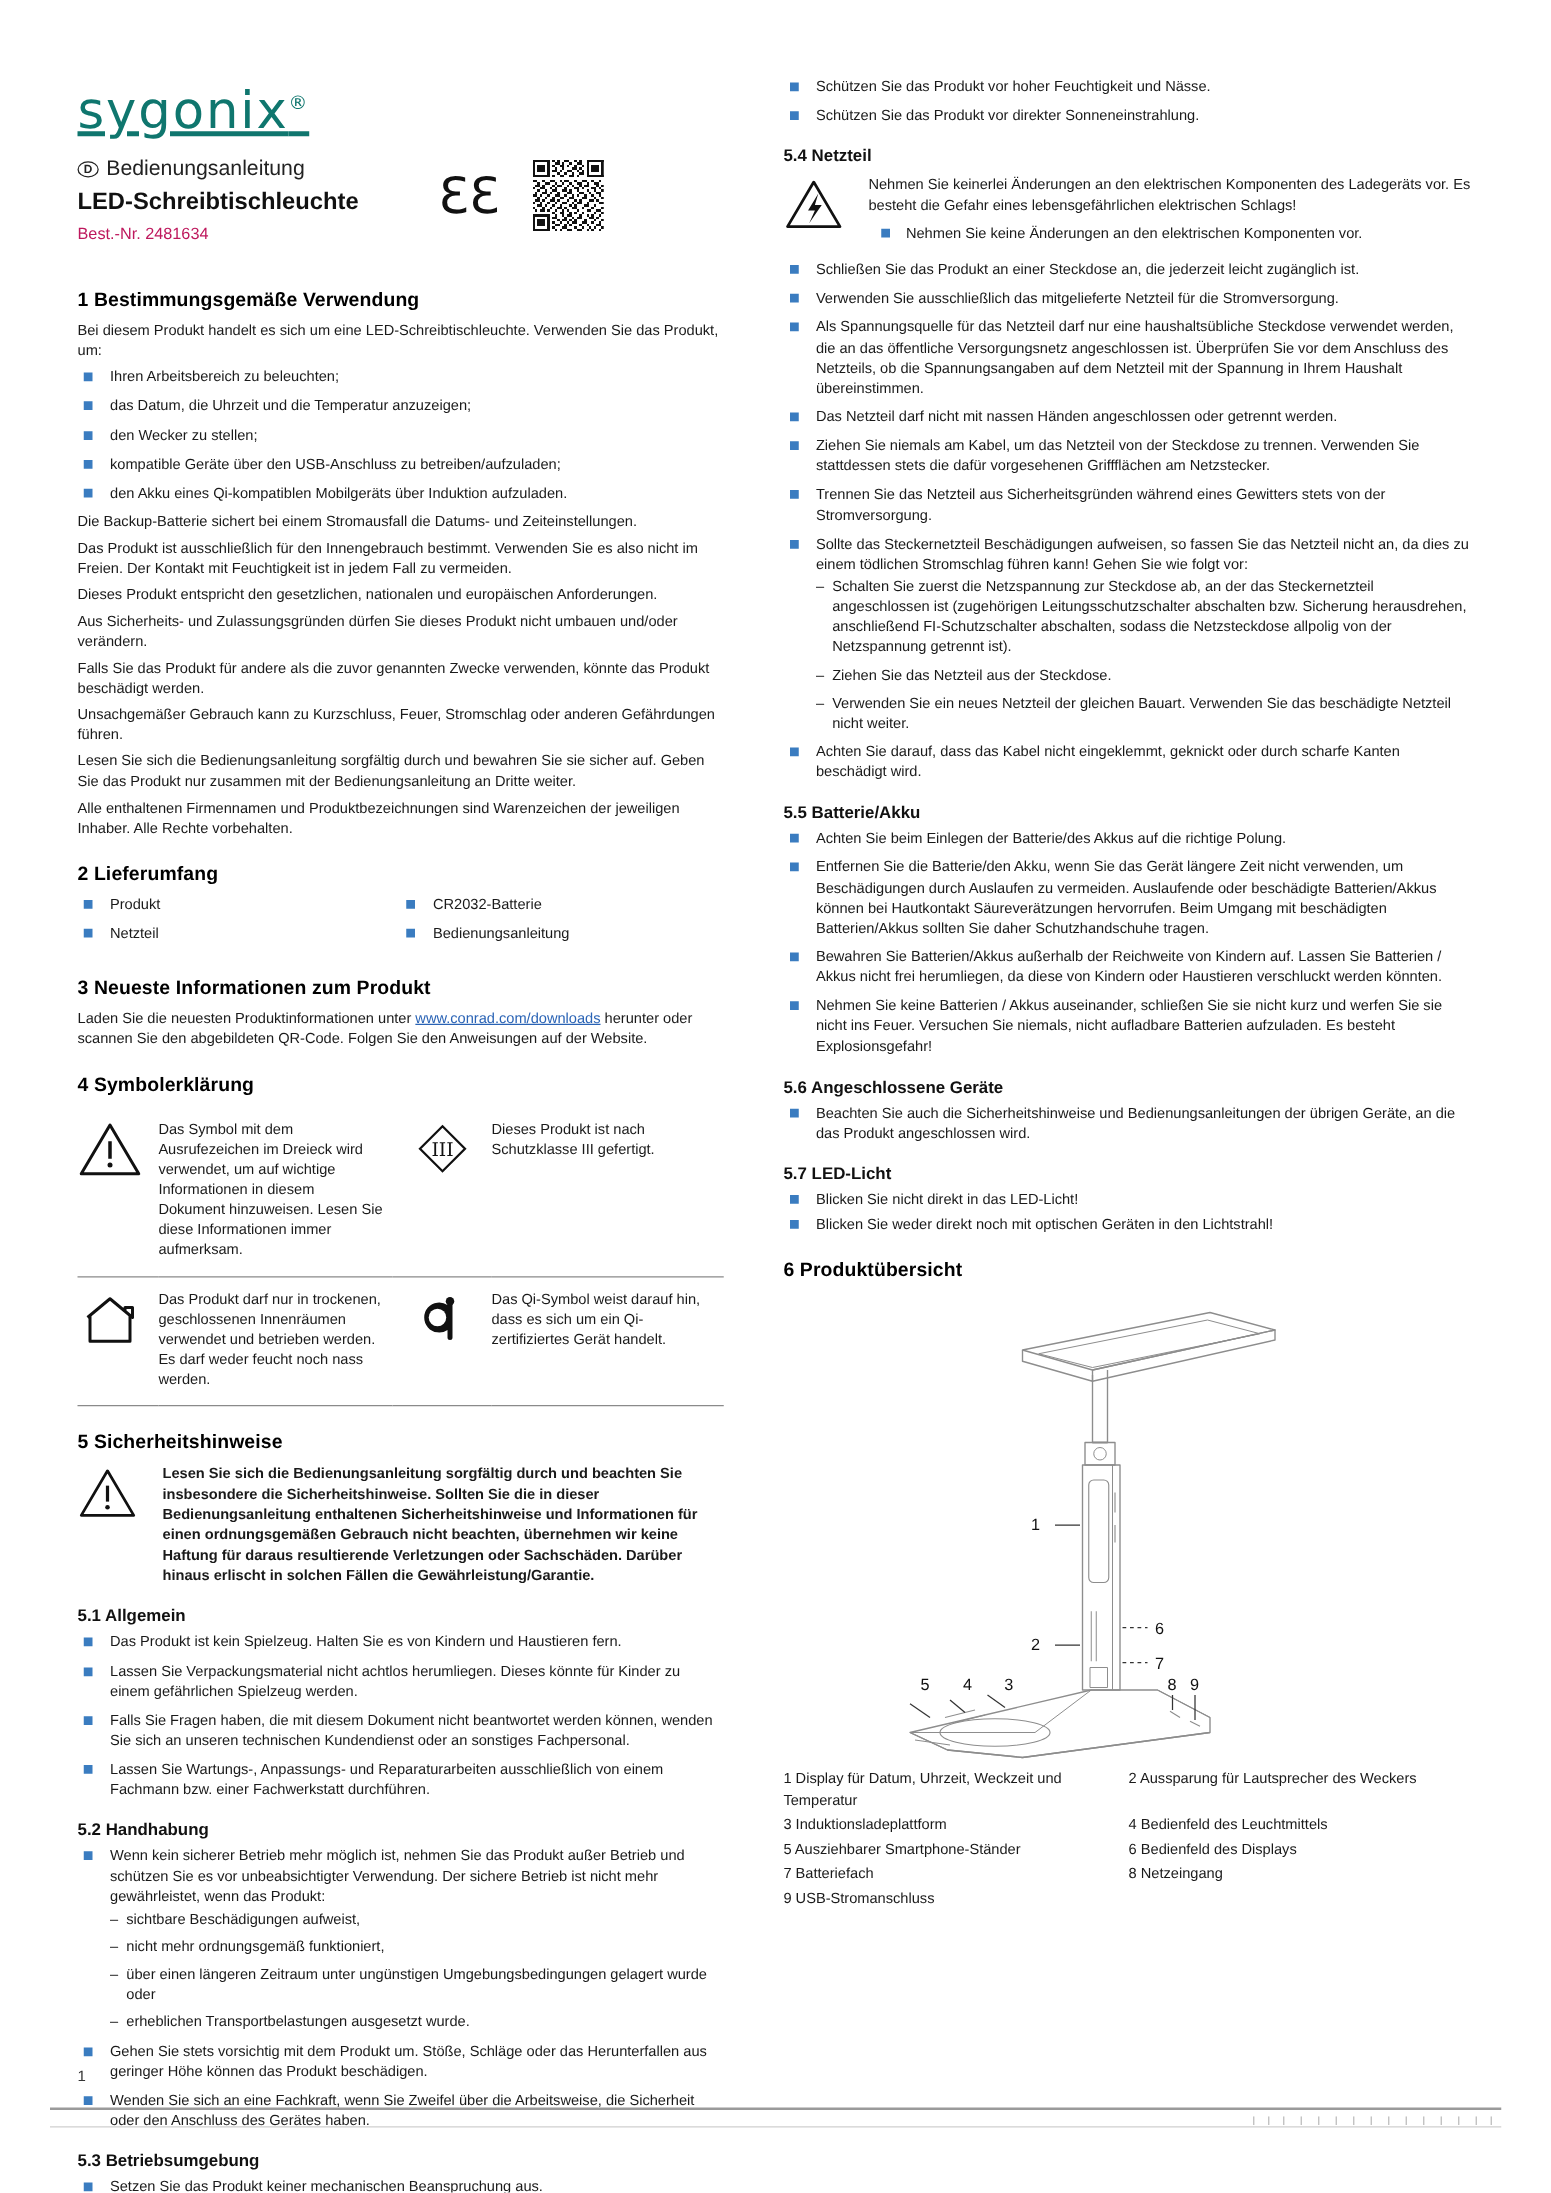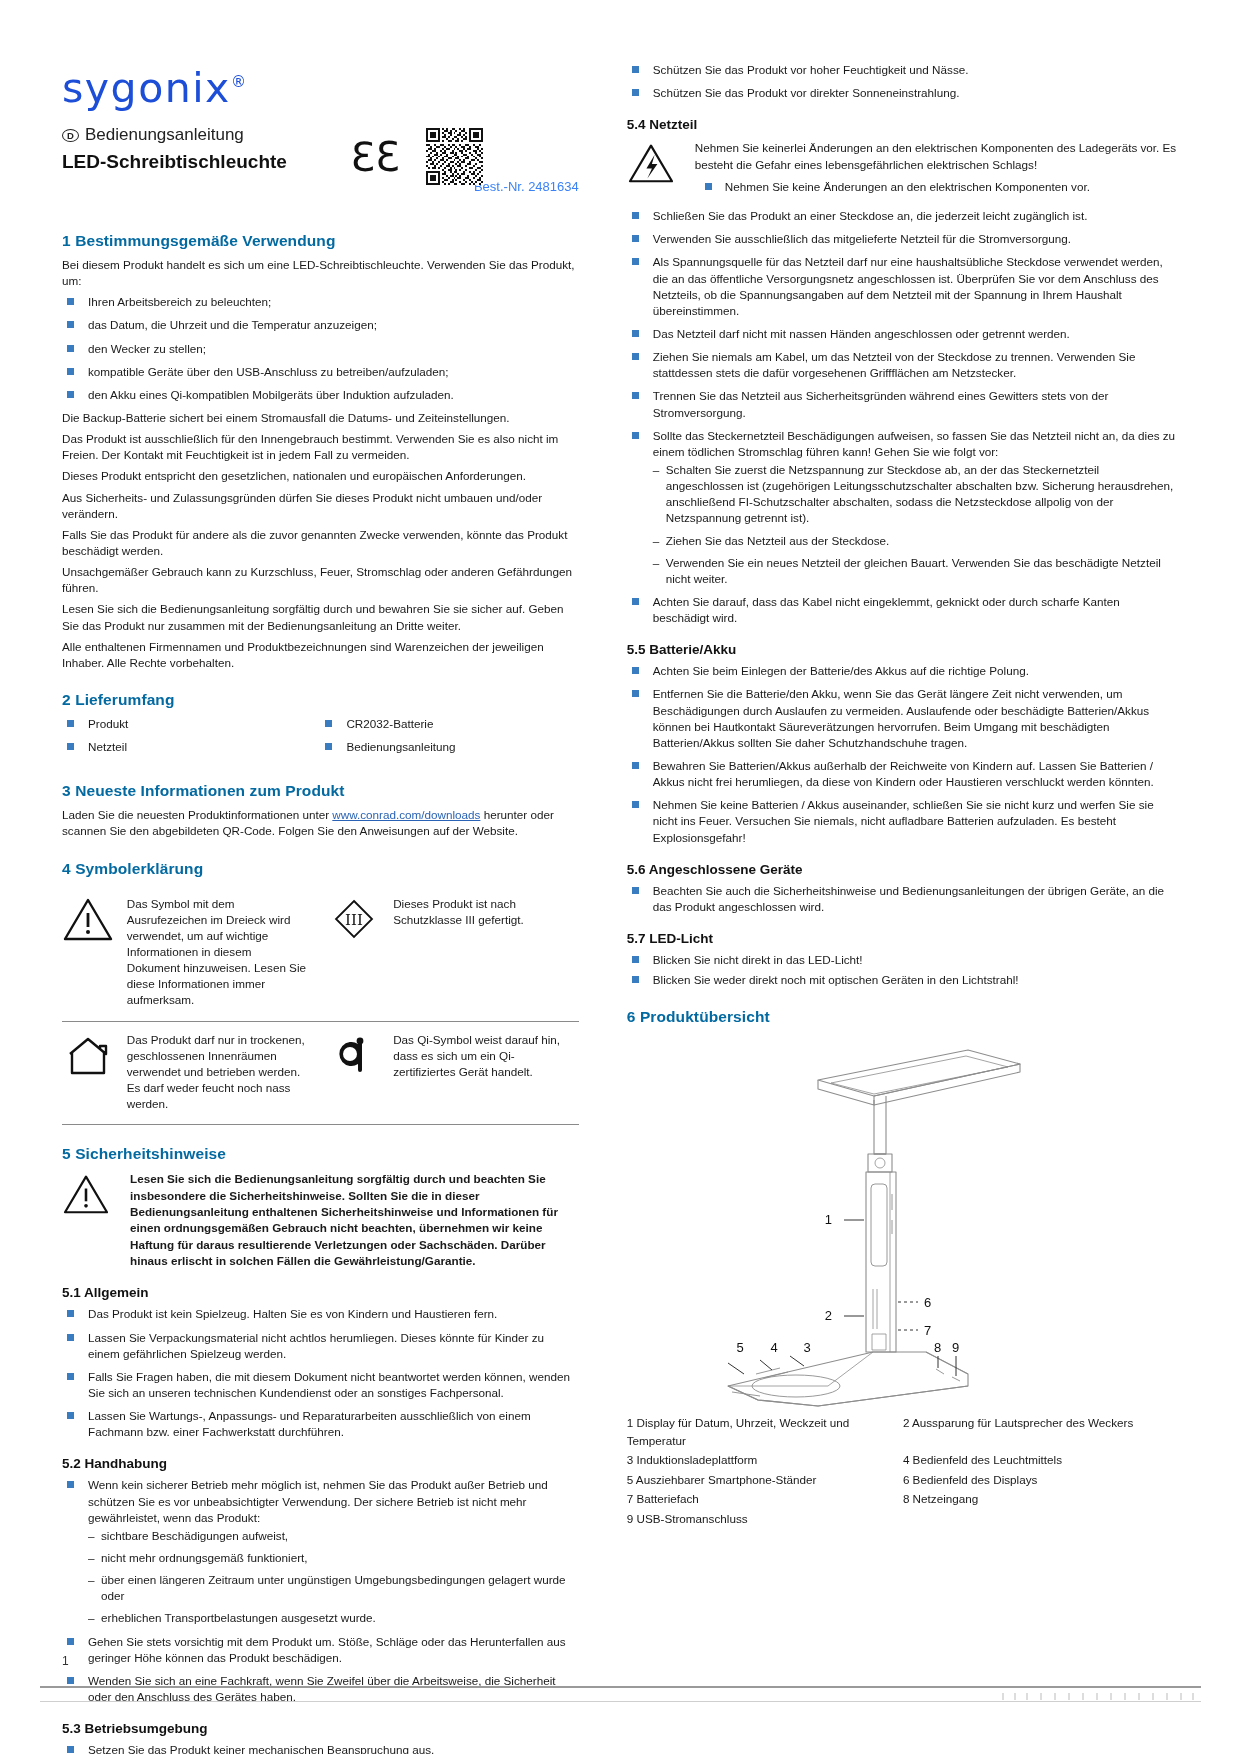--- a/index.html
+++ b/index.html
@@ -24,52 +24,53 @@
   }
   .col{width:524px;}
   .col-right{width:560px;}
 
   
   .masthead{position:relative;height:150px;}
   .logo{
     font-size:41px;
     letter-spacing:1.5px;
     font-weight:400;
-    color:#1d4ed8;
+    color:#0f766e;
     font-family:"DejaVu Sans", sans-serif;
     line-height:1;
     padding-top:6px;
+    text-decoration:underline;
   }
   .logo sup{font-size:15px;vertical-align:super;}
   .doc-kind{
     display:flex;align-items:center;gap:6px;
     margin-top:16px;font-size:17px;color:#222;
   }
   .lang-badge{
     display:inline-block;
     border:1.3px solid #222;border-radius:50%;
     width:17px;height:13px;line-height:12px;
     text-align:center;font-size:9.5px;font-weight:700;
     box-sizing:border-box;
   }
   .doc-title{
     font-size:19px;font-weight:bold;margin-top:6px;color:#111;
   }
-  .doc-order{font-size:13px;margin-top:6px;color:#3b82f6;text-align:right;}
+  .doc-order{font-size:13px;margin-top:6px;color:#be185d;}
 
   .marks{
     position:absolute;right:96px;top:66px;
     display:flex;align-items:center;gap:26px;
   }
   .ce{font-size:40px;line-height:1;color:#111;font-family:"DejaVu Sans",sans-serif;}
   .qr{width:57px;height:57px;display:block;}
 
   
   h1.sec{
-    font-size:15.5px;font-weight:bold;margin:20px 0 7px 0;color:#0369a1;
+    font-size:15.5px;font-weight:bold;margin:20px 0 7px 0;color:#000000;
     letter-spacing:0.1px;
   }
   h2.sub{
     font-size:13.5px;font-weight:bold;margin:16px 0 6px 0;color:#111;
   }
   p.body{
     font-size:11.7px;line-height:1.38;margin:0 0 5px 0;color:#1a1a1a;
     text-align:left;
   }
   a.link{color:#2a63b5;text-decoration:underline;}

